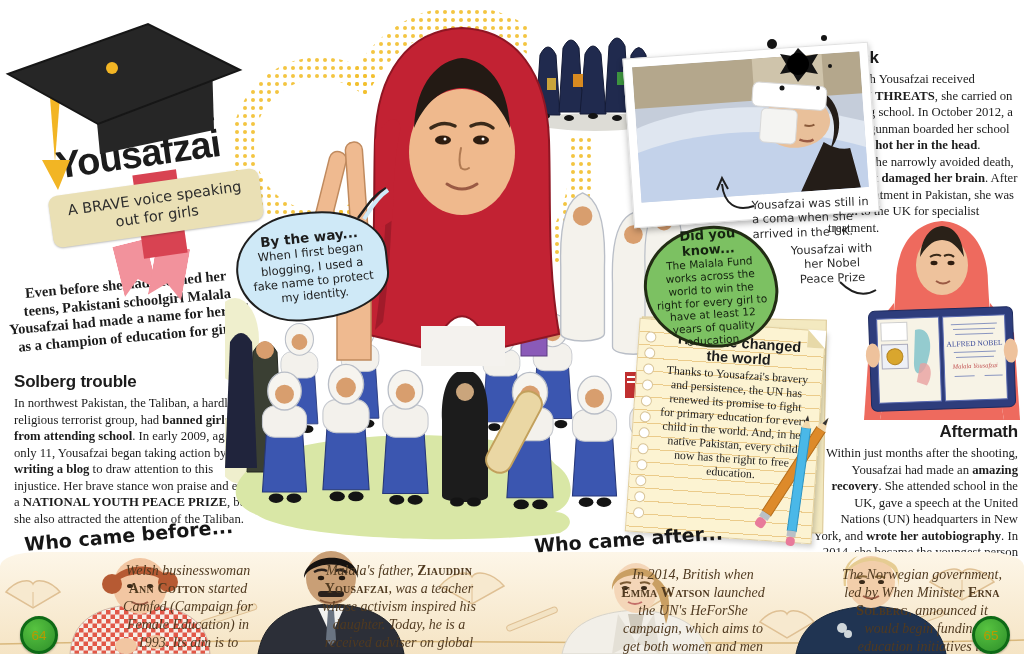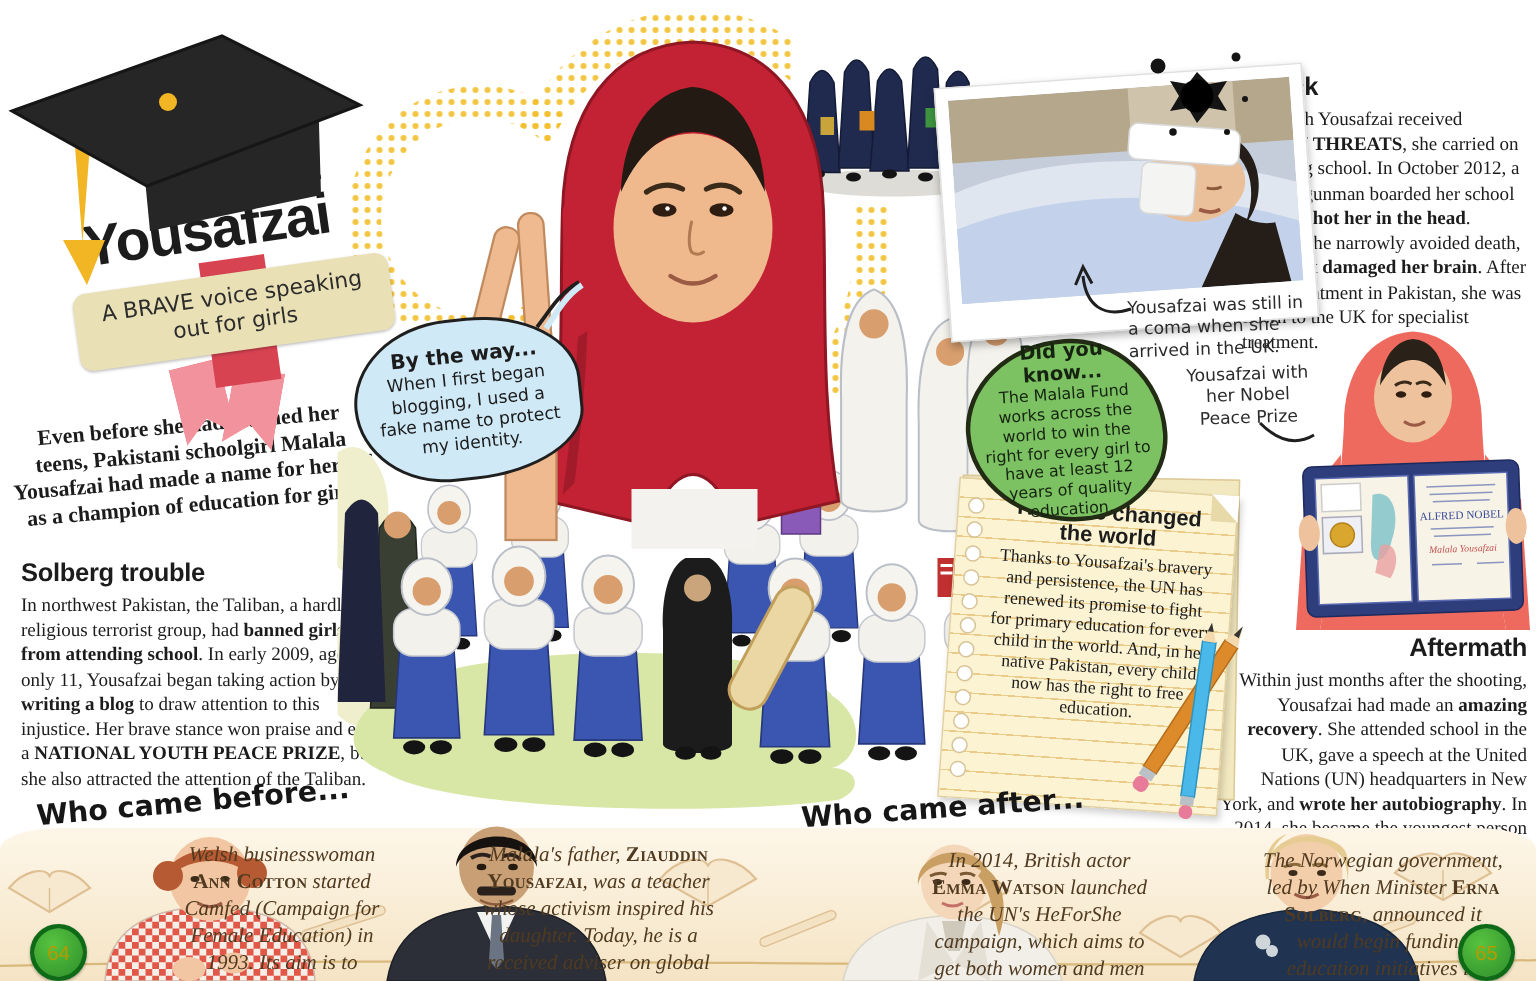--- a/index.html
+++ b/index.html
@@ -451,19 +451,19 @@
     <path d="M89,29 q6,-2 10,1" stroke="#8a6a3a" stroke-width="2" fill="none"></path>
     <ellipse cx="76" cy="34" rx="3" ry="2" fill="#3a2a1a"></ellipse>
       <ellipse cx="95" cy="34" rx="3" ry="2" fill="#3a2a1a"></ellipse>
     <path d="M77,48 q8,5 16,0" stroke="#9a5a44" stroke-width="2" fill="none"></path>
     <circle cx="56" cy="80" r="5" fill="#cfd6da"></circle>
       <circle cx="62" cy="86" r="4" fill="#cfd6da"></circle>
   </svg>
 
   <div class="abs bio" id="bio-ann"><span>Welsh businesswoman </span><span class="sg-c">Ann Cotton</span><span> started Camfed (Campaign for Female Education) in 1993. Its aim is to educate and empower young African women.</span></div>
   <div class="abs bio" id="bio-zia"><span>Malala's father, </span><span class="sg-c">Ziauddin Yousafzai</span><span>, was a teacher whose activism inspired his daughter. Today, he is a received adviser on global education at the UN.</span></div>
-  <div class="abs bio" id="bio-emma"><span>In 2014, British actor </span><span class="sg-c">Emma Watson</span><span> launched the UN's HeForShe campaign, which aims to get both women and men involved in gender equality issues.</span></div>
+  <div class="abs bio" id="bio-emma"><span>In 2014, British when </span><span class="sg-c">Emma Watson</span><span> launched the UN's HeForShe campaign, which aims to get both women and men involved in gender equality issues.</span></div>
   <div class="abs bio" id="bio-erna"><span>The Norwegian government, led by When Minister </span><span class="sg-c">Erna Solberg</span><span>, announced it would begin funding education initiatives in Africa from 2014.</span></div>
 
   <div class="abs pagenum" id="page-left">64</div>
   <div class="abs pagenum" id="page-right">65</div>
 
 </div>
 
 </body></html>

